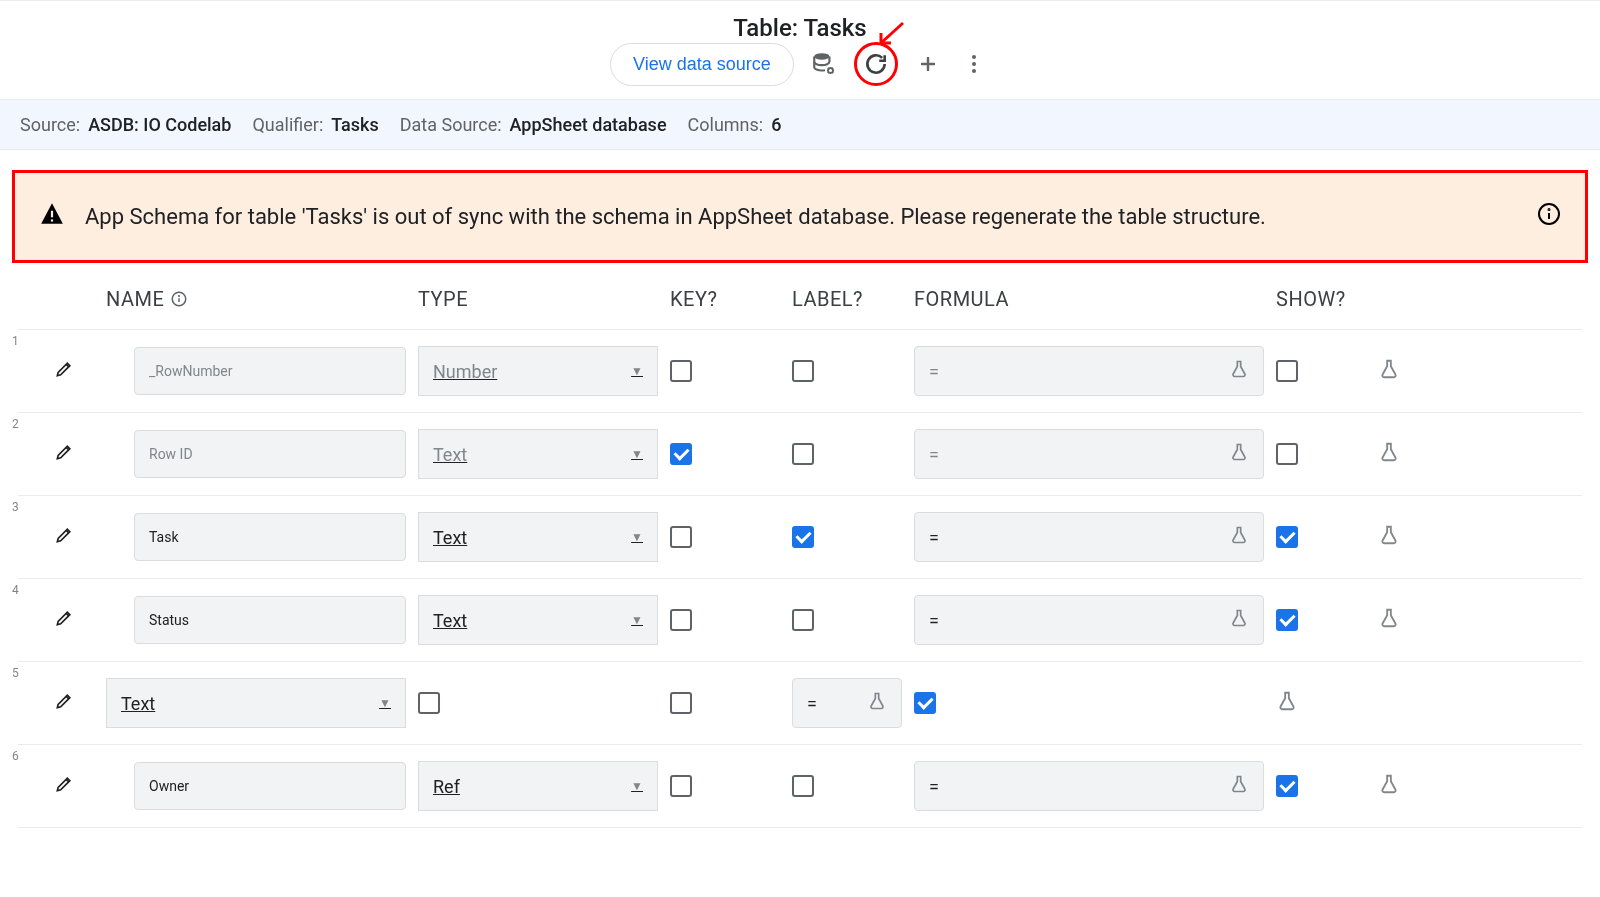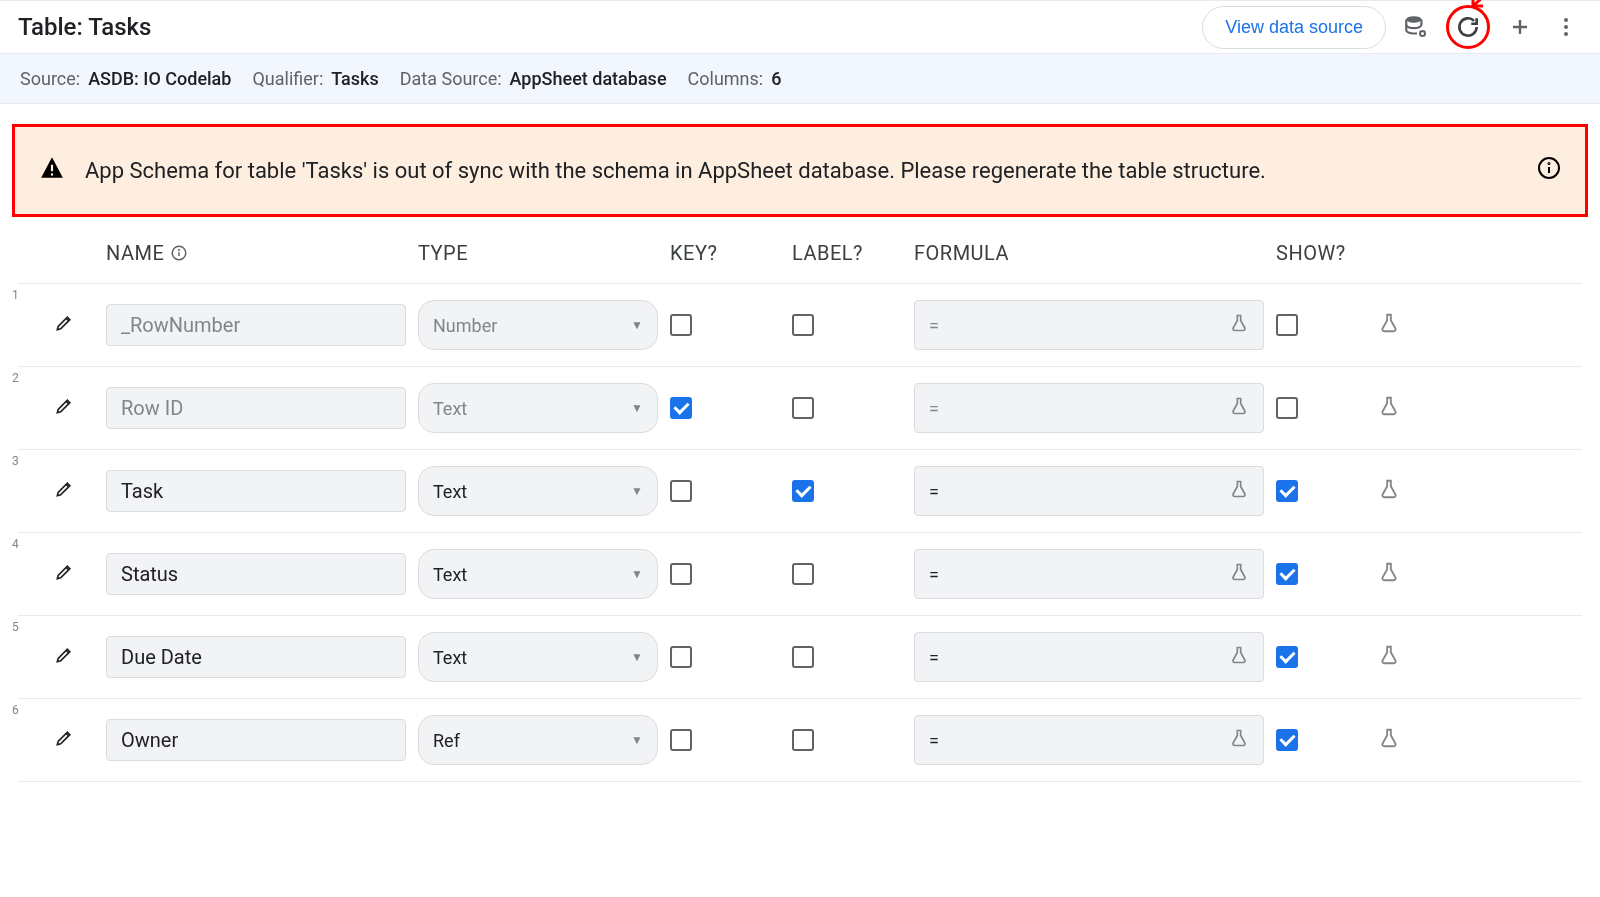--- a/index.html
+++ b/index.html
@@ -25,22 +25,23 @@
     color: var(--grey-900);
     background: #fff;
     font-size: 15px;
   }
   .page { width: 1600px; min-height: 897px; border-top: 1px solid var(--grey-200); }
 
   
   .header {
     display: flex;
     align-items: center;
-    padding: 4px 18px;
+    padding: 13px 18px;
     border-bottom: 1px solid var(--grey-200);
+    flex-direction: column;
   }
   .header-title {
     font-size: 24px;
     font-weight: 500;
     flex: 1 1 auto;
   }
   .header-actions {
     display: flex;
     align-items: center;
     gap: 14px;
@@ -137,42 +138,44 @@
     font-size: 12px;
     color: var(--grey-600);
     align-self: start;
     position: relative;
     top: -12px;
     left: -6px;
   }
   .edit-icon svg { width: 20px; height: 20px; stroke: var(--grey-900); fill: none; }
 
   .text-field {
-    height: 42px;
+    height: 48px;
     border: 1px solid var(--grey-300);
     background: var(--grey-100);
     border-radius: 4px;
     padding: 0 14px;
-    font-size: 20px;
-    display: flex;
-    align-items: center;
+    font-size: 14px;
+    display: flex;
+    align-items: center;
+    margin-left: 28px;
   }
   .text-field.muted { color: var(--grey-600); }
   .text-field.normal { color: var(--grey-900); }
 
   .select-field {
     height: 50px;
     border: 1px solid var(--grey-300);
     background: var(--grey-100);
-    border-radius: 16px;
+    border-radius: 0;
     padding: 0 14px;
     font-size: 18px;
     display: flex;
     align-items: center;
     justify-content: space-between;
+    text-decoration: underline;
   }
   .select-field.muted span:first-child { color: var(--grey-600); }
   .select-field.normal span:first-child { color: var(--grey-900); }
   .select-field .caret { color: var(--grey-600); font-size: 12px; }
 
   .formula-field {
     height: 50px;
     border: 1px solid var(--grey-300);
     background: var(--grey-100);
     border-radius: 4px;
@@ -435,21 +438,20 @@
             <span><svg viewBox="0 0 24 24" stroke-width="2">
                 <path d="M9 3h6M10 3v6l-5 9a2 2 0 0 0 1.8 3h10.4a2 2 0 0 0 1.8-3l-5-9V3"></path>
               </svg></span>
           </div>
         </div>
         <div class="col-row">
           <div class="row-num">5</div>
           <div class="edit-icon"><svg viewBox="0 0 24 24" stroke-width="2">
               <path d="M4 20l4-1 11-11-3-3L5 16l-1 4zM14 6l3 3"></path>
             </svg></div>
-          <div class="text-field normal">Due Date</div>
           <div class="select-field normal">
             <span>Text</span>
             <span class="caret">▼</span>
           </div>
           <div class="cb-wrap">
             <div class="cb"></div>
           </div>
           <div class="cb-wrap">
             <div class="cb"></div>
           </div>

